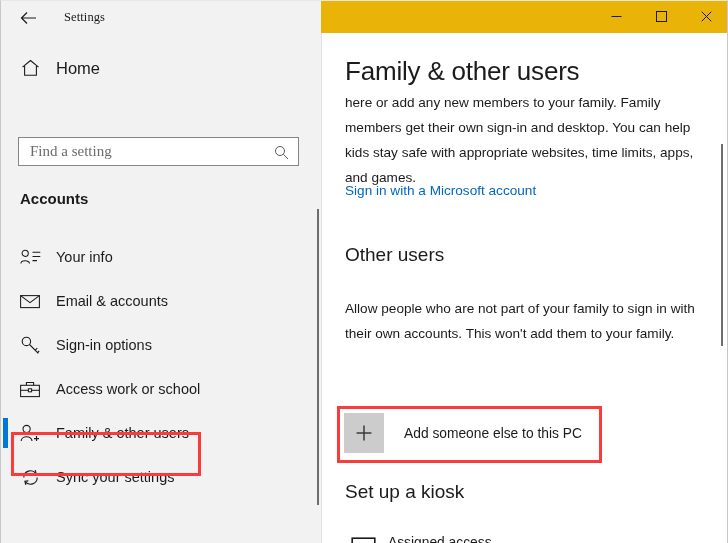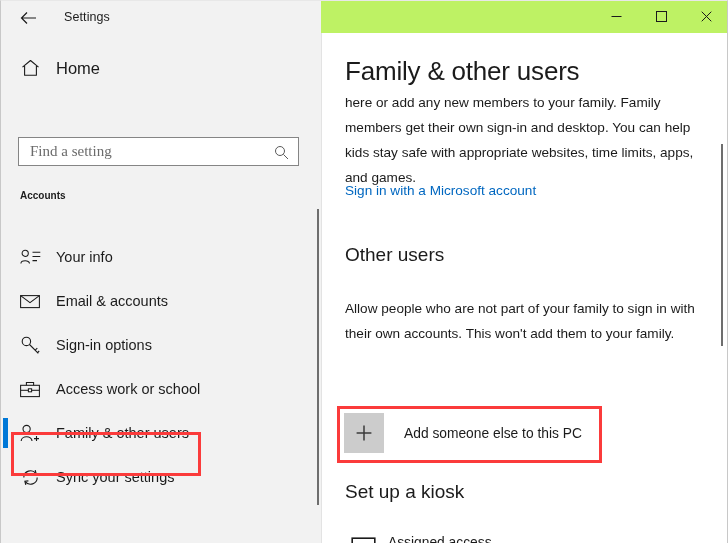--- a/index.html
+++ b/index.html
@@ -22,22 +22,23 @@
     border-top: 1px solid #e8e8e8;
     border-right: 1px solid #c8c8c8;
   }
 
   
   .titlebar {
     position: absolute;
     left: 0; top: 0;
     width: 728px;
     height: 32px;
-    background: #bef264;
+    background: #eab308;
     z-index: 30;
+    font-family: Liberation Serif, serif;
   }
   .titlebar-left {
     position: absolute;
     left: 0; top: 0;
     width: 320px;
     height: 32px;
     background: #f2f2f2;
   }
   .back-btn {
     position: absolute;
@@ -152,21 +153,21 @@
     right: 8px; top: 5px;
     width: 18px; height: 18px;
     display: flex;
     align-items: center;
     justify-content: center;
   }
 
   .section-head {
     position: absolute;
     left: 19px; top: 157px;
-    font-size: 10px;
+    font-size: 15px;
     font-weight: bold;
     color: #1b1b1b;
   }
 
   .navlist {
     position: absolute;
     left: 0; top: 202px;
     width: 315px;
   }
   .nav-item {

